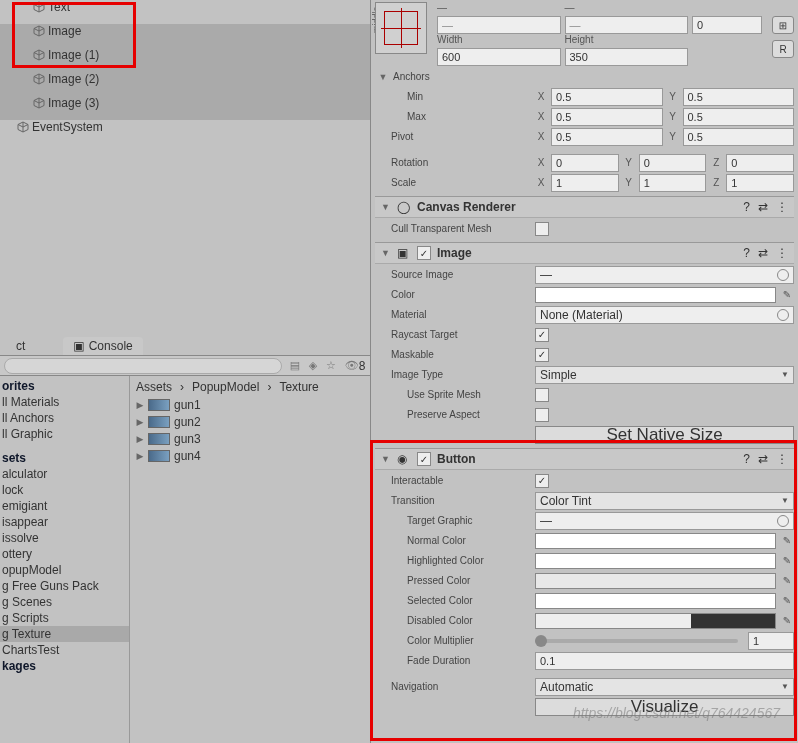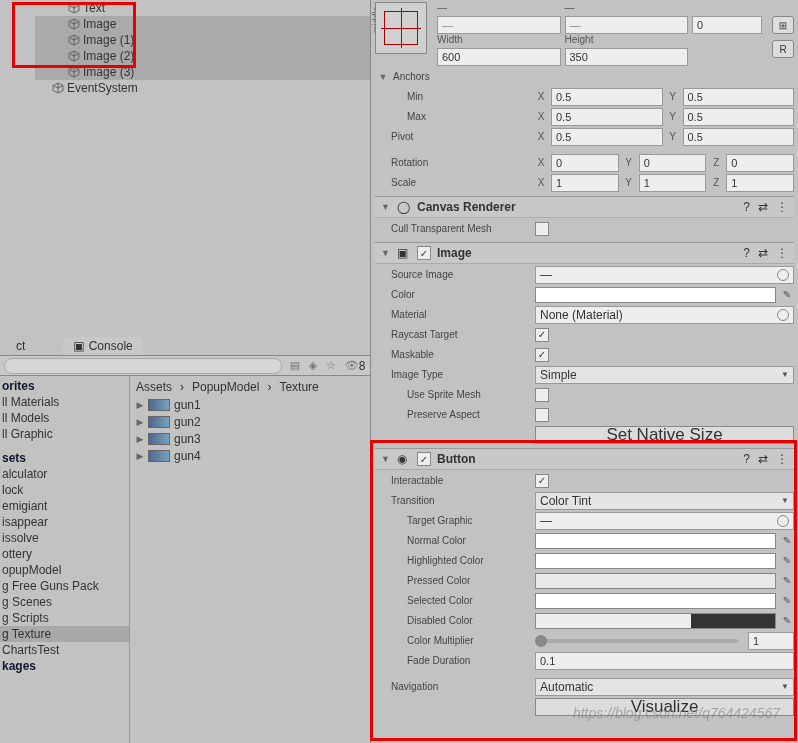--- a/index.html
+++ b/index.html
@@ -1,18 +1,18 @@
 <!DOCTYPE html>
 <html><head>
 <meta charset="utf-8">
 <style>
 * { margin:0; padding:0; box-sizing:border-box; font-family:Arial,Helvetica,sans-serif; font-size:12px; color:#333; -webkit-user-select:none; user-select:none; }
 body { width:798px; height:743px; background:#c2c2c2; overflow:hidden; position:relative; }
 .hierarchy-panel { position:absolute; left:0; top:0; width:370px; height:310px; background:#c2c2c2; }
-.hier-row { display:flex; align-items:center; height:16px; padding-left:24px;margin-left:35px; }
+.hier-row { display:flex; height:24px; padding-left:24px; }
 .hier-row.sel { background:#aaa; }
 .cube-icon { width:14px; height:14px; display:inline-flex; align-items:center; justify-content:center; margin-right:2px; }
 .cube-icon svg { width:12px; height:12px; }
 .red-box-1 { position:absolute; border:3px solid #e60000; left:12px; top:2px; width:124px; height:66px; pointer-events:none; }
 .project-panel { position:absolute; left:0; top:336px; width:370px; height:423px; background:#c2c2c2; }
 .proj-tabs { height:20px; display:flex; align-items:center; border-bottom:1px solid #888; }
 .proj-tab { padding:2px 10px; display:flex; align-items:center; gap:4px; margin-left:6px; }
 .proj-tab.t2 { background:#c8c8c8; border-radius:4px 4px 0 0; margin-left:28px; }
 .proj-toolbar { height:20px; background:#c8c8c8; display:flex; align-items:center; border-bottom:1px solid #888; }
 .proj-search { flex:1; height:16px; background:#d6d6d6; border-radius:10px; margin:0 4px; border:1px solid #aaa; }
@@ -145,21 +145,21 @@
     <div class="proj-search" placeholder=""></div>
     <div class="proj-tool-icon">▤</div>
     <div class="proj-tool-icon">◈</div>
     <div class="proj-tool-icon">☆</div>
     <div class="proj-tool-icon" style="width:30px">👁<span>8</span></div>
   </div>
   <div class="proj-body">
     <div class="proj-left">
       <div class="proj-left-row hdr">orites</div>
       <div class="proj-left-row">ll Materials</div>
-      <div class="proj-left-row">ll Models</div>
+      <div class="proj-left-row">ll Anchors</div>
       <div class="proj-left-row">ll Graphic</div>
       <div style="height:8px"></div>
       <div class="proj-left-row hdr">sets</div>
       <div class="proj-left-row">alculator</div>
       <div class="proj-left-row">lock</div>
       <div class="proj-left-row">emigiant</div>
       <div class="proj-left-row">isappear</div>
       <div class="proj-left-row">issolve</div>
       <div class="proj-left-row">ottery</div>
       <div class="proj-left-row">opupModel</div>

